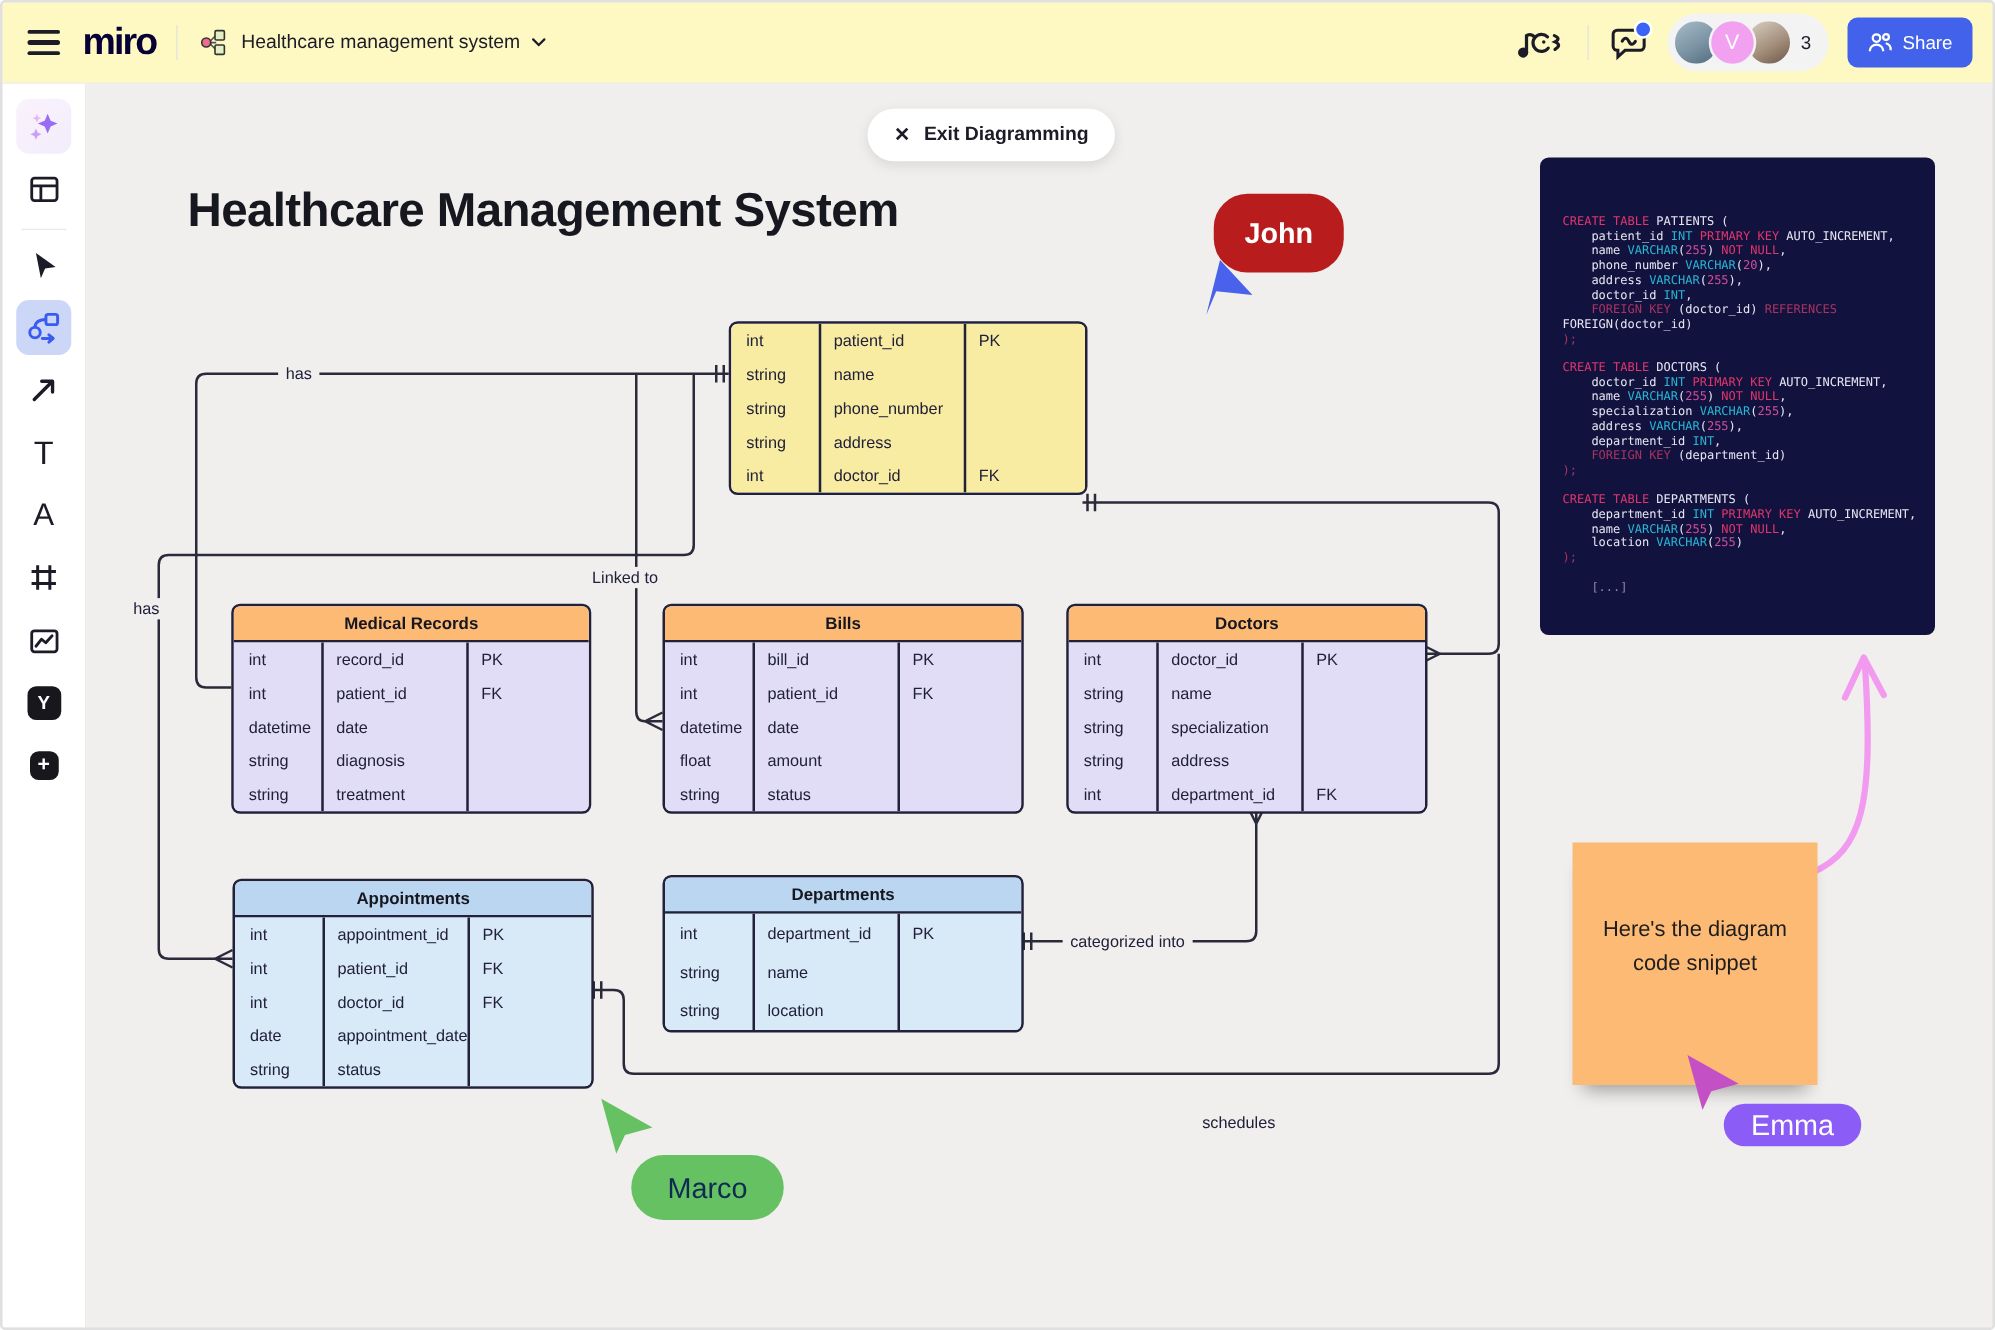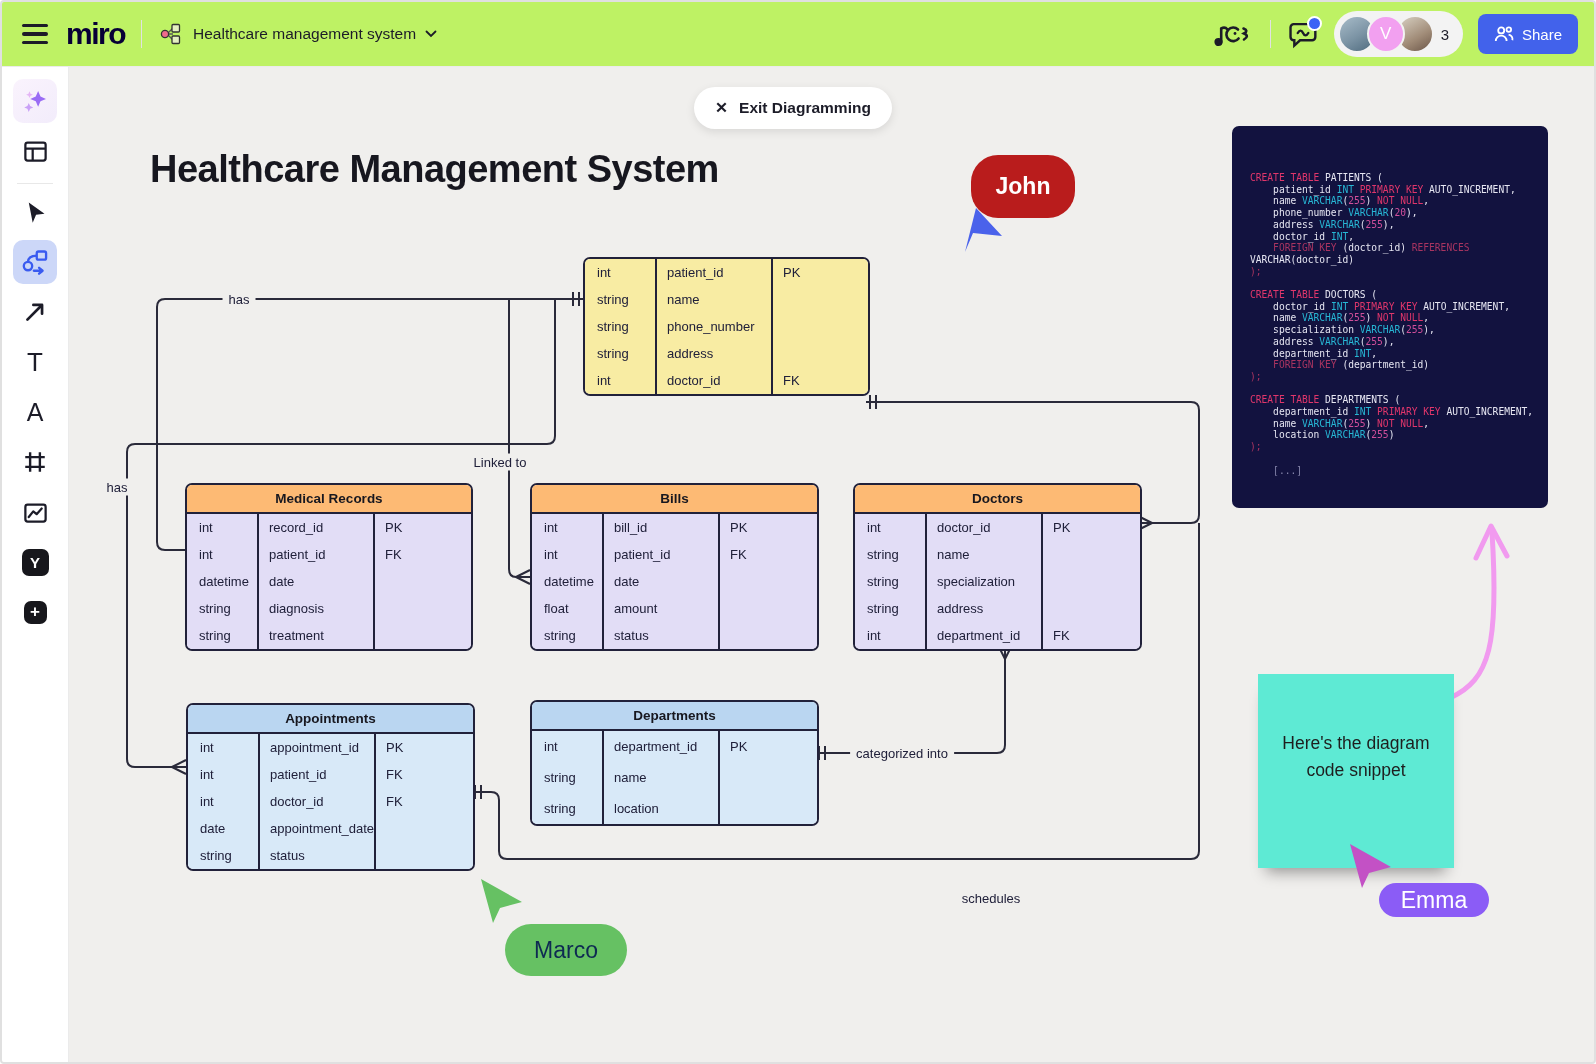--- a/index.html
+++ b/index.html
@@ -1,20 +1,20 @@
 <!DOCTYPE html>
 <html><head>
 <meta charset="utf-8">
 <style>
   html,body{margin:0;padding:0;background:#fff;}
   #app{position:relative;width:1596px;height:1064px;overflow:hidden;
        font-family:"Liberation Sans",sans-serif;color:#1c1c28;
        border:2px solid #e0e0e0;box-sizing:border-box;border-radius:4px;background:#f0efed;}
   
-  #topbar{position:absolute;left:0;top:0;right:0;height:64px;background:#bef264;
+  #topbar{position:absolute;left:0;top:0;right:0;height:64px;background:#fef9c3;
           border-bottom:1px solid #ebebeb;display:flex;align-items:center;z-index:50;}
   .hamburger{width:26px;height:20px;margin-left:20px;display:flex;flex-direction:column;justify-content:space-between;cursor:pointer;}
   .hamburger span{display:block;height:3.2px;background:#1c1c28;border-radius:2px;}
   .logo{font-size:30px;font-weight:700;letter-spacing:-1.5px;margin-left:18px;color:#070036;}
   .vdiv{width:1px;height:28px;background:#e1e1e1;margin:0 16px;}
   .board-chip{display:flex;align-items:center;gap:9px;cursor:pointer;}
   .board-title{font-size:15.5px;color:#1c1c28;}
   .tb-right{margin-left:auto;display:flex;align-items:center;gap:15px;padding-right:16px;}
   .icon-btn{position:relative;display:flex;align-items:center;justify-content:center;cursor:pointer;}
   .blue-dot{position:absolute;right:-3px;top:-3px;width:11px;height:11px;border-radius:50%;
@@ -309,42 +309,42 @@
     </div>
 
   <div id="codepanel" style="left: 1230px; top: 124px; width: 316px; height: 382px; background: rgb(18, 18, 63);">
       <div class="cl"><span class="k">CREATE TABLE</span><span class="p"> PATIENTS (</span></div>
       <div class="cl"><span class="p">    patient_id </span><span class="t">INT</span><span class="p"> </span><span class="k">PRIMARY KEY</span><span class="p"> AUTO_INCREMENT,</span></div>
       <div class="cl"><span class="p">    name </span><span class="t">VARCHAR</span><span class="p">(</span><span class="n">255</span><span class="p">) </span><span class="k">NOT NULL</span><span class="p">,</span></div>
       <div class="cl"><span class="p">    phone_number </span><span class="t">VARCHAR</span><span class="p">(</span><span class="n">20</span><span class="p">),</span></div>
       <div class="cl"><span class="p">    address </span><span class="t">VARCHAR</span><span class="p">(</span><span class="n">255</span><span class="p">),</span></div>
       <div class="cl"><span class="p">    doctor_id </span><span class="t">INT</span><span class="p">,</span></div>
       <div class="cl"><span class="d">    FOREIGN KEY</span><span class="p"> (doctor_id) </span><span class="d">REFERENCES</span></div>
-      <div class="cl"><span class="p">VARCHAR(doctor_id)</span></div>
+      <div class="cl"><span class="p">FOREIGN(doctor_id)</span></div>
       <div class="cl"><span class="d">);</span></div>
       <div class="cl">&nbsp;</div>
       <div class="cl"><span class="k">CREATE TABLE</span><span class="p"> DOCTORS (</span></div>
       <div class="cl"><span class="p">    doctor_id </span><span class="t">INT</span><span class="p"> </span><span class="k">PRIMARY KEY</span><span class="p"> AUTO_INCREMENT,</span></div>
       <div class="cl"><span class="p">    name </span><span class="t">VARCHAR</span><span class="p">(</span><span class="n">255</span><span class="p">) </span><span class="k">NOT NULL</span><span class="p">,</span></div>
       <div class="cl"><span class="p">    specialization </span><span class="t">VARCHAR</span><span class="p">(</span><span class="n">255</span><span class="p">),</span></div>
       <div class="cl"><span class="p">    address </span><span class="t">VARCHAR</span><span class="p">(</span><span class="n">255</span><span class="p">),</span></div>
       <div class="cl"><span class="p">    department_id </span><span class="t">INT</span><span class="p">,</span></div>
       <div class="cl"><span class="d">    FOREIGN KEY</span><span class="p"> (department_id)</span></div>
       <div class="cl"><span class="d">);</span></div>
       <div class="cl">&nbsp;</div>
       <div class="cl"><span class="k">CREATE TABLE</span><span class="p"> DEPARTMENTS (</span></div>
       <div class="cl"><span class="p">    department_id </span><span class="t">INT</span><span class="p"> </span><span class="k">PRIMARY KEY</span><span class="p"> AUTO_INCREMENT,</span></div>
       <div class="cl"><span class="p">    name </span><span class="t">VARCHAR</span><span class="p">(</span><span class="n">255</span><span class="p">) </span><span class="k">NOT NULL</span><span class="p">,</span></div>
       <div class="cl"><span class="p">    location </span><span class="t">VARCHAR</span><span class="p">(</span><span class="n">255</span><span class="p">)</span></div>
       <div class="cl"><span class="d">);</span></div>
       <div class="cl">&nbsp;</div>
       <div class="cl"><span class="c">    [...]</span></div>
     </div>
 
-  <div id="sticky" style="left: 1256px; top: 672px; width: 196px; height: 194px; background: #5eead4;">
+  <div id="sticky" style="left: 1256px; top: 672px; width: 196px; height: 194px; background: #fdba74;">
     <div class="txt">Here's the diagram code snippet</div>
   </div>
 
   <svg id="cursor-layer" width="1596" height="1064" viewBox="0 0 1596 1064">
       <polygon points="963,250 974,206 1000,234 971,231" fill="#4A62EB"></polygon>
       <polygon points="479,877 520,900 498,906 491,921" fill="#66C163"></polygon>
       <polygon points="1348,842 1389,865 1367,871 1360,886" fill="#C351C5"></polygon>
     </svg>
   <div id="pills">
       <div class="cursor-pill" style="left: 969px; top: 153px; width: 104px; height: 63px; background: #b91c1c; color: rgb(255, 255, 255); font-weight: bold;">John</div>

